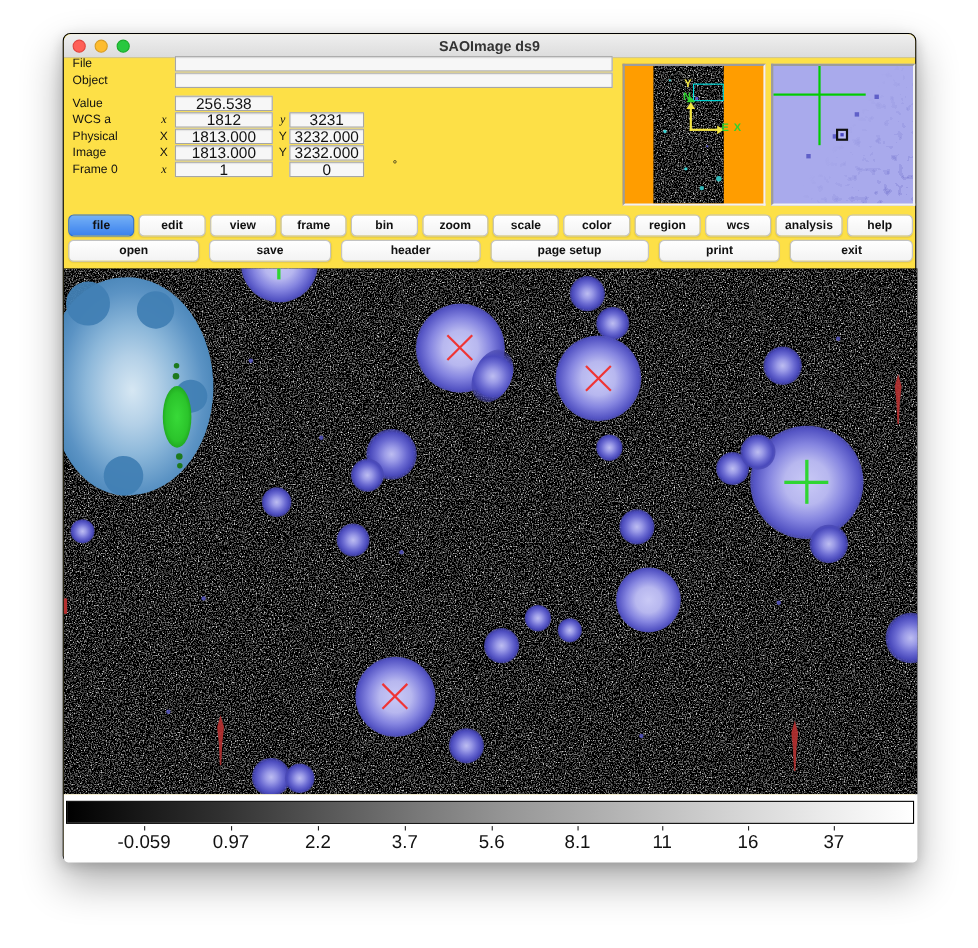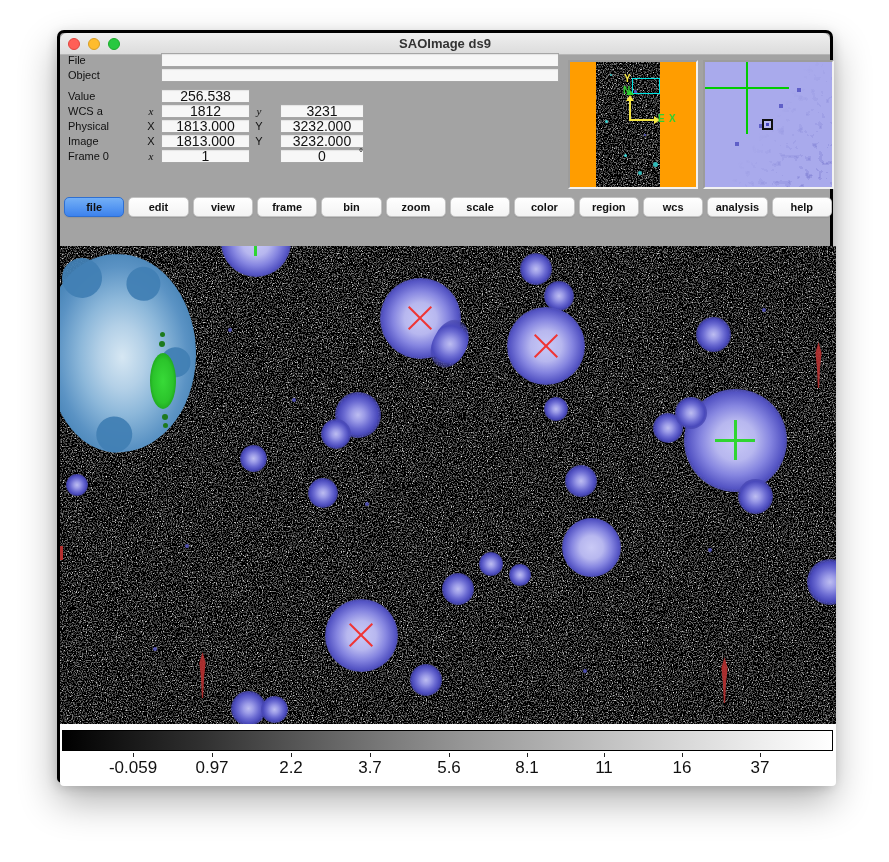--- a/index.html
+++ b/index.html
@@ -1,22 +1,22 @@
 <!DOCTYPE html>
 <html><head>
 <meta charset="utf-8">
 <style>
   * { box-sizing: border-box; margin: 0; padding: 0; }
   html,body { width: 889px; height: 862px; background: #ffffff; font-family: "Liberation Sans", sans-serif; }
   .stage { position: relative; width: 889px; height: 862px; overflow: hidden; }
 
   .window {
     position: absolute; left: 57px; top: 30px; width: 776px; height: 753px;
-    background: #a3a3a3; border-radius: 7px 7px 5px 5px;
-    border: 3px solid #000000;
+    background: #fde047; border-radius: 7px 7px 5px 5px;
+    border: 1px solid #000000;
     box-shadow: 0 18px 38px rgba(0,0,0,0.32), 0 4px 12px rgba(0,0,0,0.18);
     text-decoration: underline;
   }
 
   
   .titlebar { position: absolute; left:0; top:0; right:0; height: 22px;
     background: linear-gradient(#efefef,#dcdcdc); border-bottom: 1px solid #b6b6b6;
     border-radius: 7px 7px 0 0; }
   .light { position: absolute; top: 5px; width: 12px; height: 12px; border-radius: 50%; }
   .light.red    { left: 8px;  background: #ff5f57; border: 0.5px solid #e0443e; }
@@ -31,21 +31,21 @@
   .ilabel { position:absolute; left: 8px; top:0; font-size: 11px; line-height:14px; color:#111; }
   .sub { position:absolute; top:0; font-size: 11px; line-height: 14px; color:#111; width: 14px; text-align:center; }
   .sub.it { font-style: italic; font-family: "Liberation Serif", serif; }
   .sub1 { left: 84px; }
   .sub2 { left: 192px; }
   .ifield { position:absolute; top:0; height:14px; background:#f7f7f7;
     border:1px solid #a6a6a6; box-shadow: inset 0 1px 1px rgba(0,0,0,0.08);
     font-size:14px; line-height:12px; text-align:center; color:#111; overflow:hidden; }
   .f-long { left:101px; width:398px; }
   .f-c1 { left:101px; width:89px; }
-  .f-c2 { left:220px; width:84px; }
+  .f-c2 { left:205px; width:68px; }
   .degree { position:absolute; left: 299px; top:-2px; font-size: 10px; color:#111; }
 
   
   .panner { position:absolute; left:508px; top:27px; width:130px; height:129px;
     background:#ff9d00; border:2px solid; border-color:#9c9c9c #f2f2f2 #f2f2f2 #9c9c9c; overflow:hidden; }
   .pstrip { position:absolute; left:26px; top:0; width:64px; height:125px; background:#000; overflow:hidden; }
   .noisefill { position:absolute; inset:0; width:100%; height:100%; }
   .pdot { position:absolute; border-radius:50%; }
   .compass-label { position:absolute; font-size:10px; font-weight:bold; line-height:10px; }
   .cl-y { left:54px; top:12px; color:#f5e642; }
@@ -248,20 +248,28 @@
       <button class="btn">view</button>
       <button class="btn">frame</button>
       <button class="btn">bin</button>
       <button class="btn">zoom</button>
       <button class="btn">scale</button>
       <button class="btn">color</button>
       <button class="btn">region</button>
       <button class="btn">wcs</button>
       <button class="btn">analysis</button>
       <button class="btn">help</button>
+    </div>
+    <div class="filebar">
+      <button class="btn" style="flex-grow:1.08">open</button>
+      <button class="btn" style="flex-grow:1">save</button>
+      <button class="btn" style="flex-grow:1.15">header</button>
+      <button class="btn" style="flex-grow:1.31">page setup</button>
+      <button class="btn" style="flex-grow:1">print</button>
+      <button class="btn" style="flex-grow:1.01">exit</button>
     </div>
 
     <div class="imagearea">
       <svg class="noisefill">
           <rect width="100%" height="100%" filter="url(#staticNoise)"></rect>
         </svg>
 
       <span class="speck" style="left:125px;top:298px"></span>
       <span class="speck" style="left:232px;top:152px"></span>
       <span class="speck" style="left:305px;top:256px"></span>

